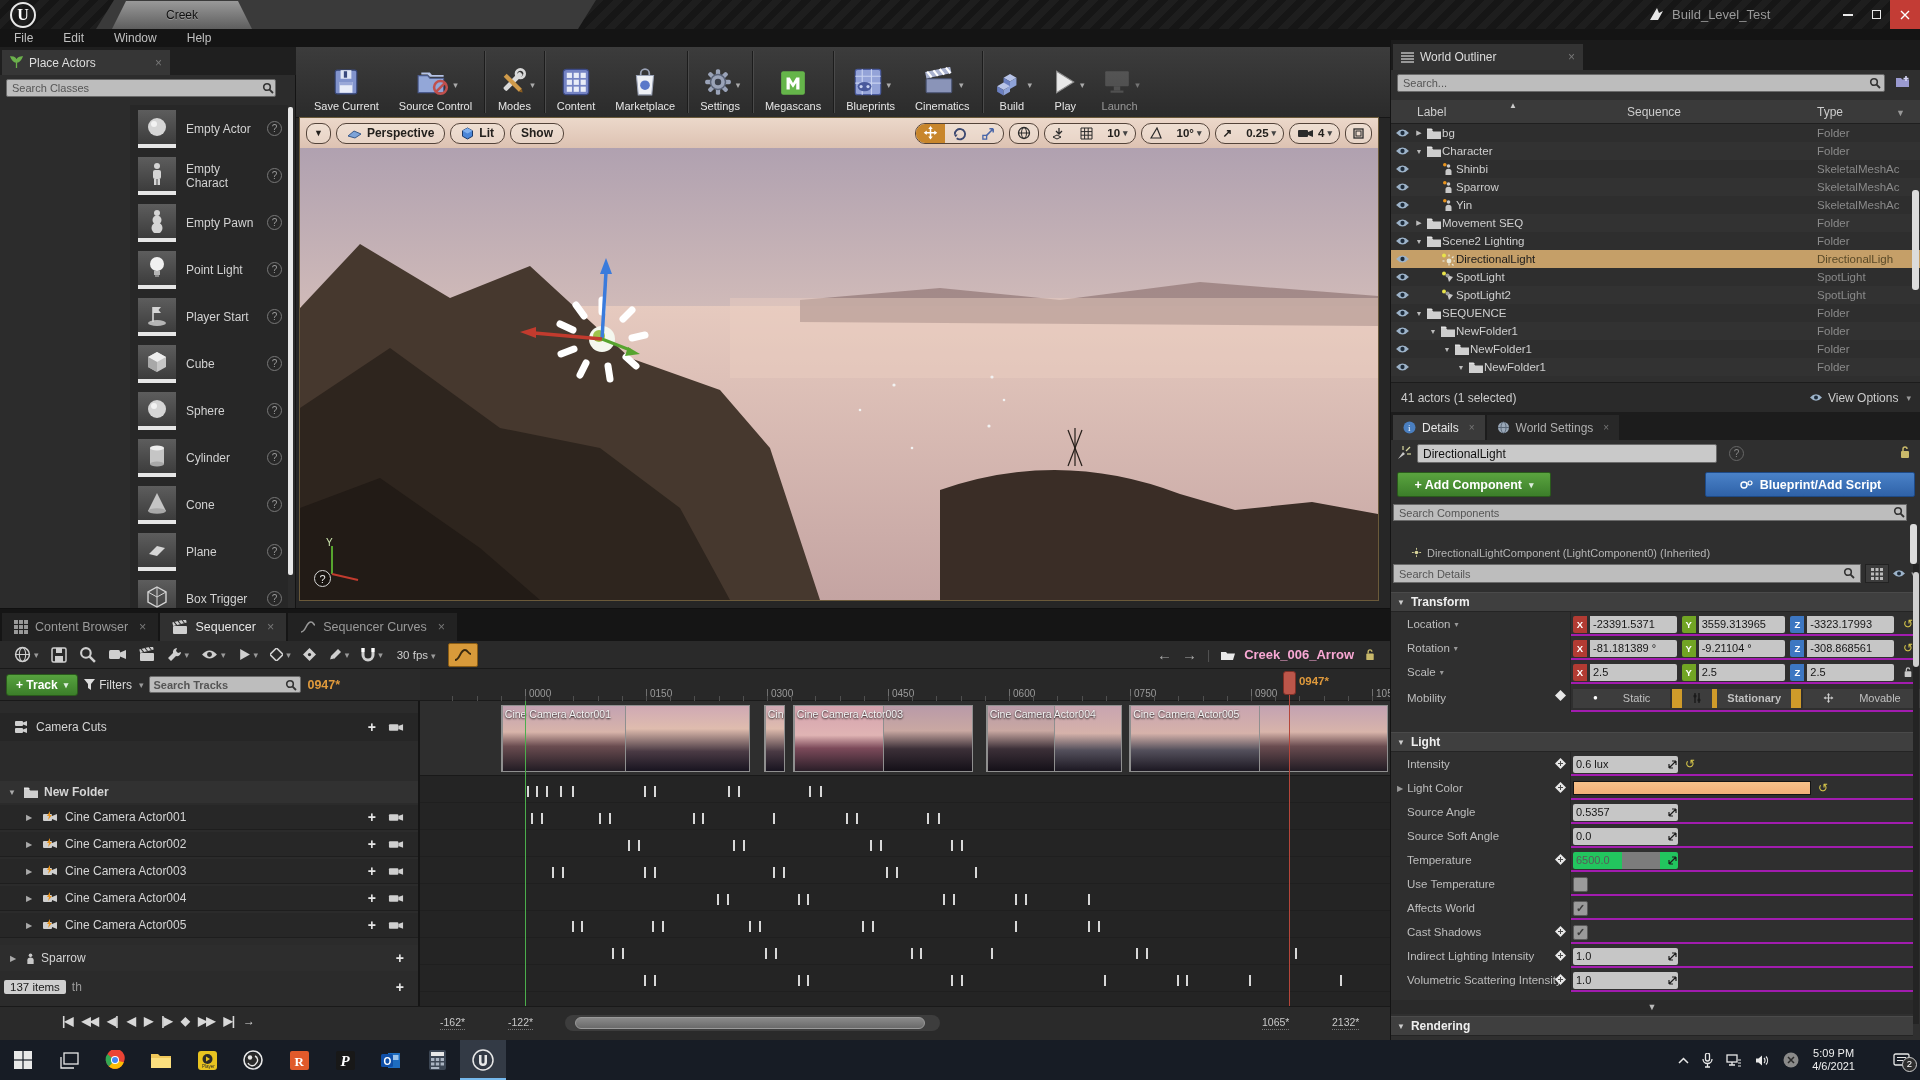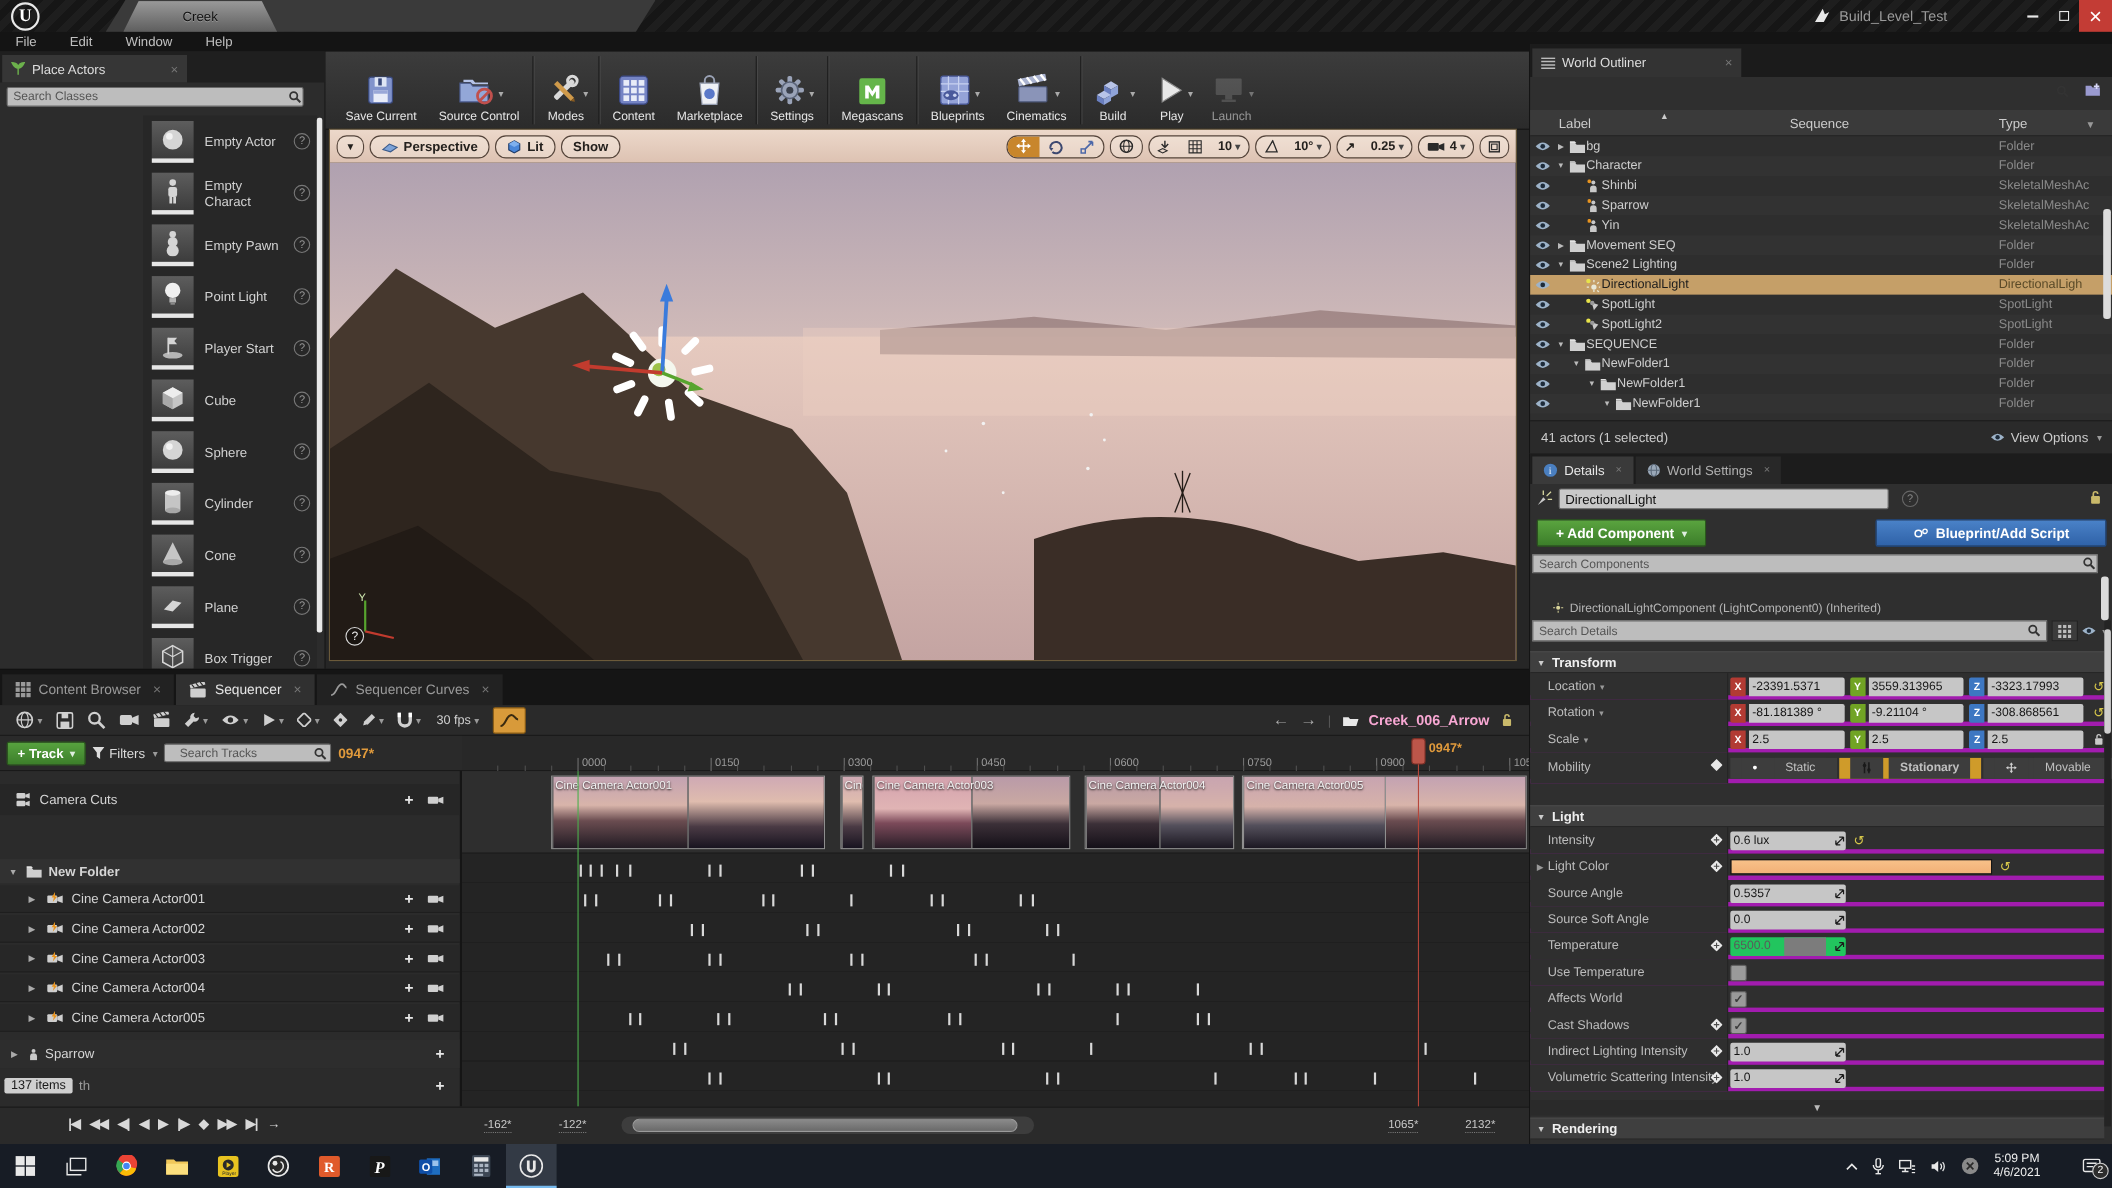--- a/index.html
+++ b/index.html
@@ -115,21 +115,21 @@
 #dt-magdet{left:452px;top:155px;}
 #dt-gridbtn{left:474px;top:152px;width:24px;height:19px;background:#3c3c3c;border:1px solid #222;display:flex;align-items:center;justify-content:center;}
 #dt-eyebtn{left:500px;top:152px;width:26px;height:19px;display:flex;align-items:center;justify-content:center;gap:2px;}
 #dt-scroll{left:522px;top:152px;width:6px;height:460px;background:#242424;}
 #dt-scroll-thumb{position:absolute;left:0;top:8px;width:6px;height:95px;background:#cfcfcf;border-radius:3px;}
 .sect-head{position:absolute;left:0;width:522px;height:20px;background:#3f3f3f;border-top:1px solid #4a4a4a;border-bottom:1px solid #242424;display:flex;align-items:center;gap:6px;padding-left:6px;color:#efefef;font-weight:bold;font-size:12px;}
 .sect-head .tri{font-size:8px;color:#ccc;}
 #sect-transform{top:180px;}
 #sect-light{top:320px;}
 #sect-render{top:604px;}
-.prow{position:absolute;left:0;width:522px;height:24px;border-bottom:4px solid #a21caf;}
+.prow{position:absolute;left:0;width:522px;height:24px;border-bottom:2px solid #a21caf;}
 .plabel{position:absolute;left:0;top:0;width:180px;height:24px;display:flex;align-items:center;padding-left:16px;color:#bdbdbd;font-size:11.5px;background:#2f2f2f;border-right:1px solid #252525;gap:4px;overflow:hidden;white-space:nowrap;}
 .pvals{position:absolute;left:182px;top:0;width:340px;height:24px;display:flex;align-items:center;gap:3px;}
 .chip{width:14px;height:17px;border-radius:2px 0 0 2px;color:#fff;font-weight:bold;font-size:9.5px;display:flex;align-items:center;justify-content:center;flex:none;}
 .chip-x{background:#b23b33;}.chip-y{background:#71a424;}.chip-z{background:#3d77c2;}
 .pfield{height:17px;background:#c6c6c6;border-radius:0 2px 2px 0;color:#161616;font-size:11px;display:flex;align-items:center;padding:0 3px;position:relative;overflow:hidden;white-space:nowrap;}
 .pfield.w88{width:88px;margin-right:2px;}
 .pfield.w105{width:105px;border-radius:2px;}
 .pfield .dg{position:absolute;right:1px;}
 .pfield.dis{background:#22c55e;color:#5a5a5a;}
 .pfield.dis::after{content:"";position:absolute;right:18px;top:0;width:38px;height:17px;background:#7c7c7c;}
@@ -152,21 +152,21 @@
 #sq-toolbar{left:0;top:32px;width:1390px;height:28px;background:#2a2a2a;display:flex;align-items:center;gap:4px;padding-left:8px;border-bottom:1px solid #191919;}
 .sq-ico{display:inline-flex;align-items:center;padding:0 6px;height:24px;}
 #sq-fps{color:#cfcfcf;font-size:11.5px;padding:0 4px;}
 #sq-curvebtn{width:30px;height:24px;background:#d89a3a;border:1px solid #8a5c14;border-radius:2px;display:flex;align-items:center;justify-content:center;margin-left:4px;}
 #sq-nav{margin-left:auto;display:flex;align-items:center;gap:10px;padding-right:14px;color:#bbb;}
 #sq-nav .bc{color:#f9a8d4;font-weight:bold;font-size:13px;display:flex;align-items:center;gap:8px;}
 #sq-nav .arr{font-size:15px;color:#aaa;}
 #sq-ctrl{left:0;top:60px;width:420px;height:32px;background:#2a2a2a;display:flex;align-items:center;gap:6px;padding-left:6px;border-bottom:1px solid #191919;}
 #btn-track{height:22px;background:linear-gradient(#57a33f,#3c7e2a);border:1px solid #2a5a1c;border-radius:3px;color:#fff;font-weight:bold;font-size:12px;display:flex;align-items:center;padding:0 9px;gap:3px;}
 #btn-filters{display:flex;align-items:center;gap:4px;color:#ddd;font-size:12px;}
-#sq-search{width:152px;height:17px;background:#bdbdbd;border:1px solid #6a6a6a;border-radius:2px;font-size:11px;color:#222;padding:0 13px;font-family:"Liberation Sans",sans-serif;}
+#sq-search{width:152px;height:17px;background:#bdbdbd;border:1px solid #6a6a6a;border-radius:2px;font-size:11px;color:#222;padding:0 3px;font-family:"Liberation Sans",sans-serif;font-weight:bold;}
 #sq-search::placeholder{color:#555;}
 #sq-curframe{color:#e09a3c;font-weight:bold;font-size:12.5px;margin-left:4px;}
 #sq-left{left:0;top:92px;width:420px;height:305px;background:#2b2b2b;border-right:2px solid #151515;overflow:hidden;}
 .trk{position:absolute;left:0;width:420px;display:flex;align-items:center;gap:6px;color:#d5d5d5;font-size:12px;}
 .trk .plus{position:absolute;right:44px;color:#e8e8e8;font-weight:bold;font-size:14px;}
 .trk .cam{position:absolute;right:16px;}
 .trk .exp{color:#aaa;font-size:8px;width:10px;}
 #trk-cuts{top:12px;height:28px;background:#262626;width:420px;padding-left:14px;}
 #trk-folder{top:80px;height:22px;background:#313131;padding-left:8px;font-weight:bold;}
 .trk-cine{height:25px;background:#272727;border-bottom:1px solid #1e1e1e;padding-left:26px;}
@@ -722,20 +722,21 @@
     <div id="ol-tabbar" class="abs"></div>
     <div id="ol-tab" class="abs">
       <span class="ico">
           <svg width="13" height="11" viewBox="0 0 13 11">
             <path d="M0 1h13M0 4h13M0 7h13M0 10h13" stroke="#bbb" stroke-width="1.4"></path>
           </svg>
         </span>
       <span>World Outliner</span>
       <span class="x">×</span>
     </div>
+    <input id="ol-search" class="abs" placeholder="Search..." style="">
     <span id="ol-mag" class="abs ico">
         <svg width="12" height="12" viewBox="0 0 12 12">
           <circle cx="5" cy="5" r="3.3" fill="none" stroke="#333" stroke-width="1.6"></circle>
           <path d="M7.6 7.6L11 11" stroke="#333" stroke-width="1.8"></path>
         </svg>
       </span>
     <span id="ol-addfolder" class="abs ico">
         <svg width="16" height="13" viewBox="0 0 16 13">
           <path d="M1 3h5l1.3 1.6H14V12H1z" fill="#9a9ad0"></path>
           <path d="M11 1v5M8.5 3.5h5" stroke="#d8d8f8" stroke-width="1.6"></path>

